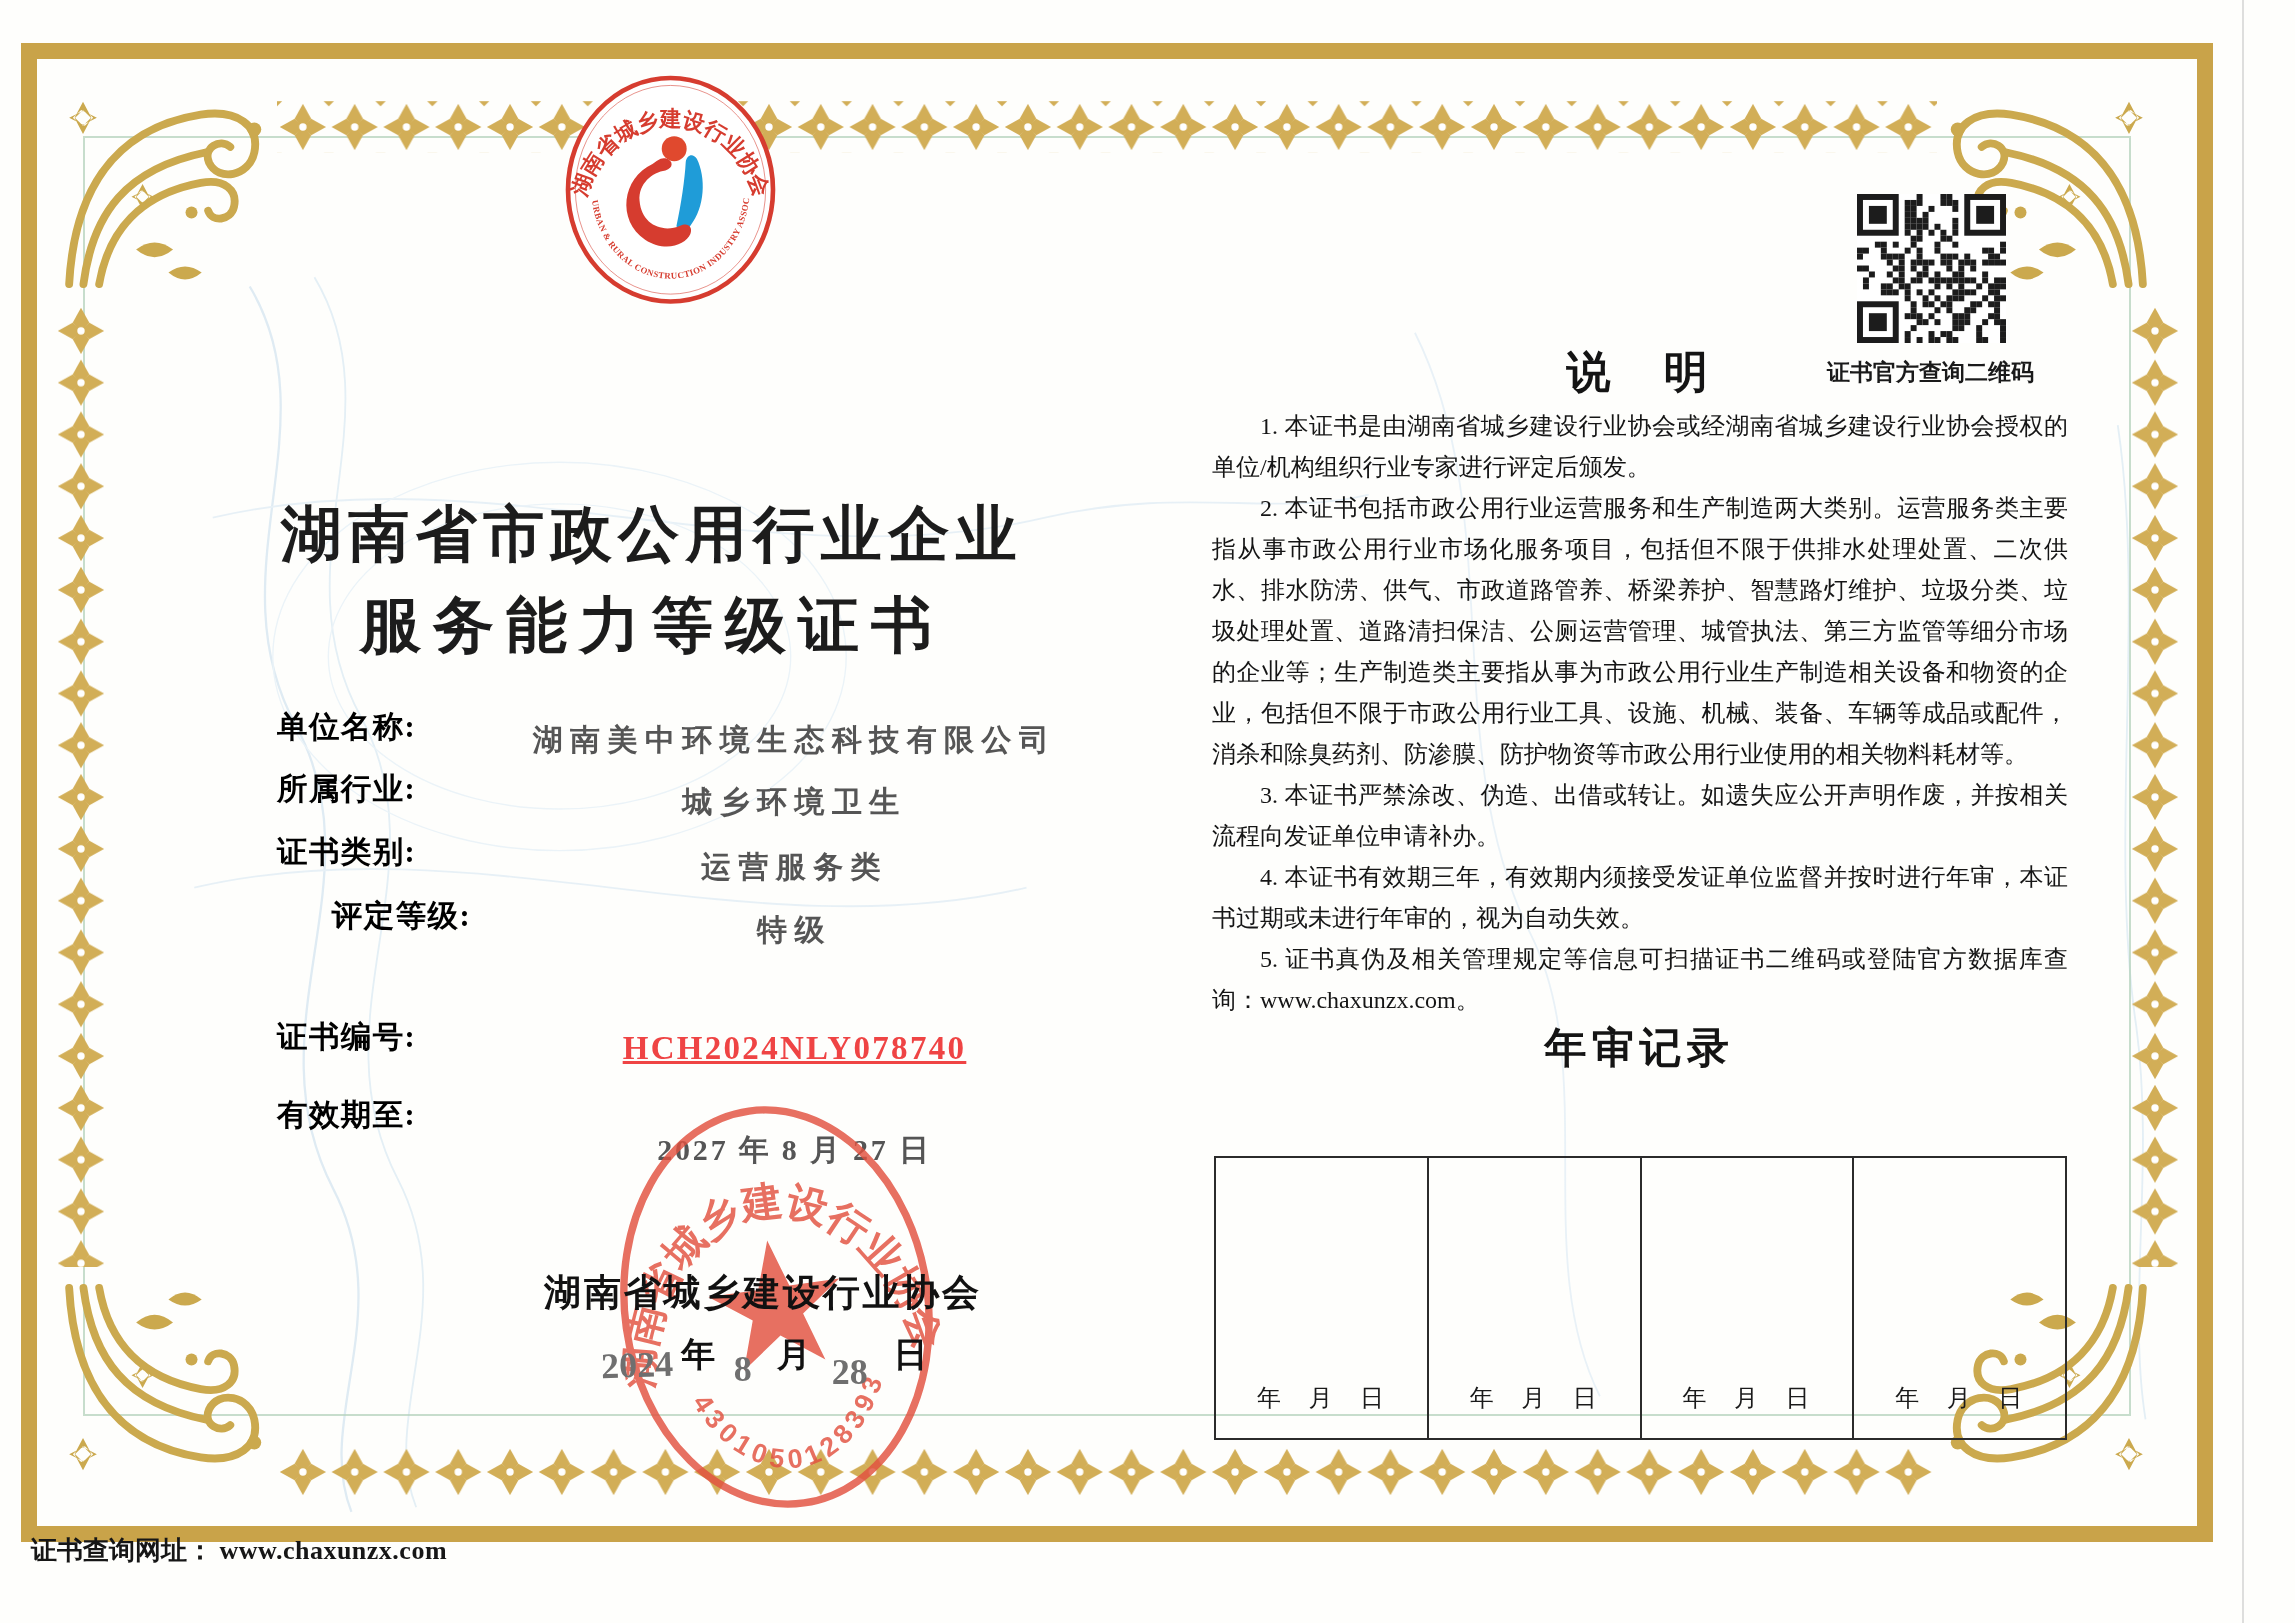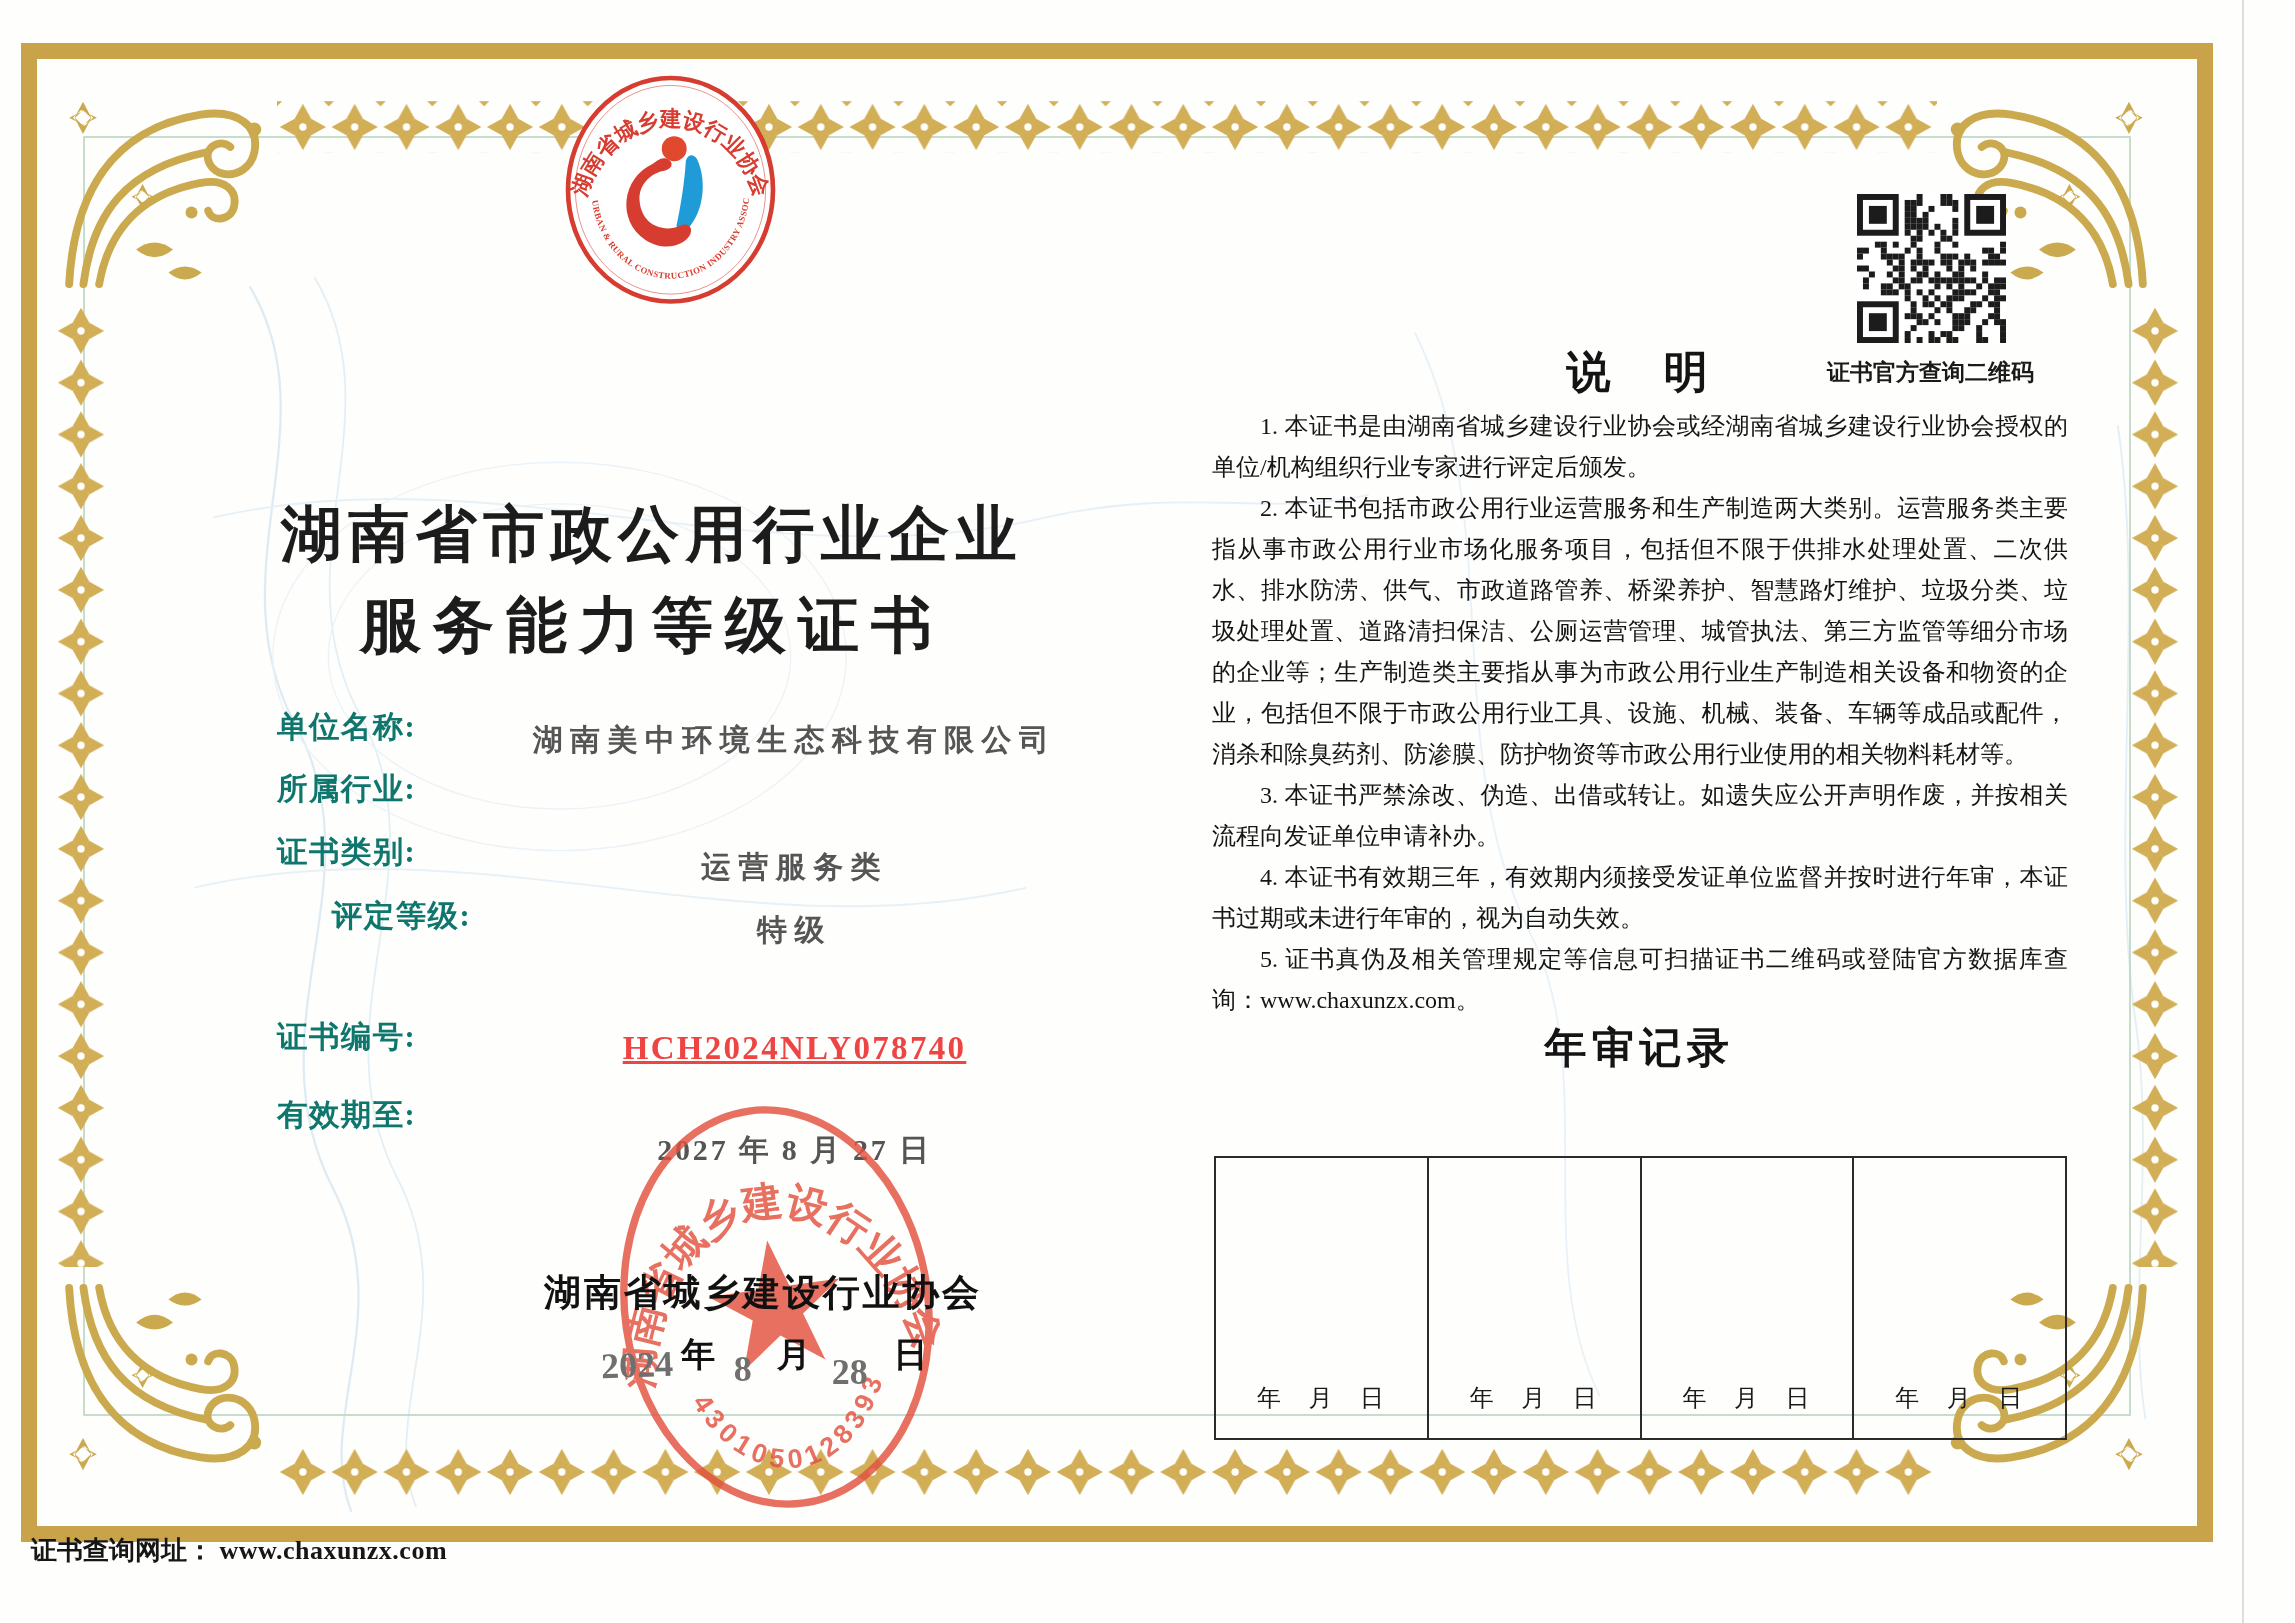--- a/index.html
+++ b/index.html
@@ -26,21 +26,21 @@
 
   .watermark{left:74px;top:194px;width:2127px;height:1341px;opacity:.55;}
   .scan-edge{left:2242px;top:0;width:1.8px;height:1623px;background:#cccccc;opacity:.65;}
 
   
   .logo{left:562px;top:73px;width:217px;height:234px;}
   .title{left:178px;top:489px;width:948px;text-align:center;color:#1c1c1c;font-weight:bold;}
   .title .t1{font-size:61px;letter-spacing:6.5px;line-height:91px;}
   .title .t2{font-size:61px;letter-spacing:12px;line-height:91px;}
 
-  .field-label{left:277px;width:194px;font-size:30.5px;font-weight:bold;color:#0f766e;letter-spacing:1.4px;}
+  .field-label{left:277px;width:194px;font-size:30.5px;font-weight:bold;color:#000000;letter-spacing:1.4px;}
   .field-value{left:459px;width:671px;font-size:30px;font-weight:bold;color:#555555;letter-spacing:7.4px;text-align:center;}
   .fy1{top:707px;} .fy2{top:769px;} .fy3{top:832px;} .fy4{top:896px;text-align:right;}
   .fy5{top:1017px;} .fy6{top:1095px;}
   .val-sn{font-family:"Liberation Serif","DejaVu Serif",serif;font-size:33px;color:#ef4444;letter-spacing:2.3px;text-decoration:underline;}
   .val-date{letter-spacing:2.8px;margin-top:24px;}
 
   .stamp{left:617px;top:1101px;width:319px;height:412px;transform:rotate(-8deg);opacity:.82;}
   .issuer{left:481px;top:1268px;width:564px;text-align:center;font-size:37px;font-weight:bold;
           color:#111111;letter-spacing:2.8px;}
   .issue-date{left:601px;top:1332px;width:453px;font-size:34px;font-weight:bold;color:#111;
@@ -230,20 +230,21 @@
 
   <div class="abs title">
     <div class="t1">湖南省市政公用行业企业</div>
     <div class="t2">服务能力等级证书</div>
   </div>
 
   <div class="abs field-label fy1">单位名称:</div>
   <div class="abs field-value fy1" style="top:720px;">湖南美中环境生态科技有限公司</div>
 
   <div class="abs field-label fy2">所属行业:</div>
+  <div class="abs field-value" style="top:782px;">城乡环境卫生</div>
 
   <div class="abs field-label fy3">证书类别:</div>
   <div class="abs field-value" style="top:847px;">运营服务类</div>
 
   <div class="abs field-label fy4">评定等级:</div>
   <div class="abs field-value" style="top:910px;">特级</div>
 
   <div class="abs field-label fy5">证书编号:</div>
   <div class="abs field-value val-sn" style="top:1030px;">HCH2024NLY078740</div>
 

